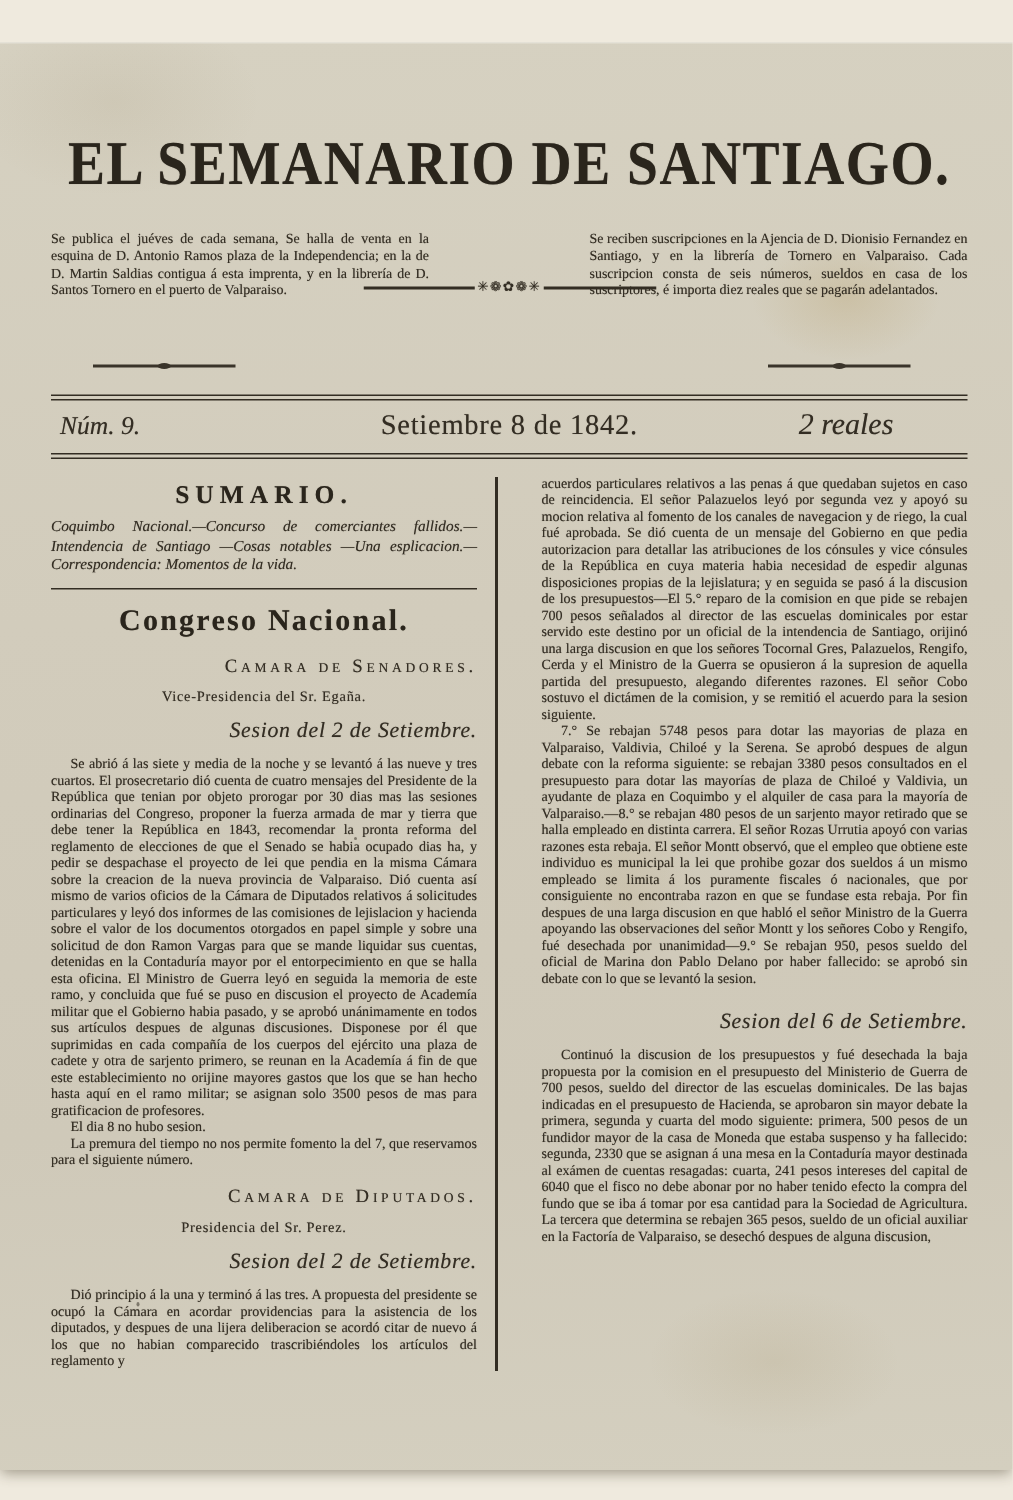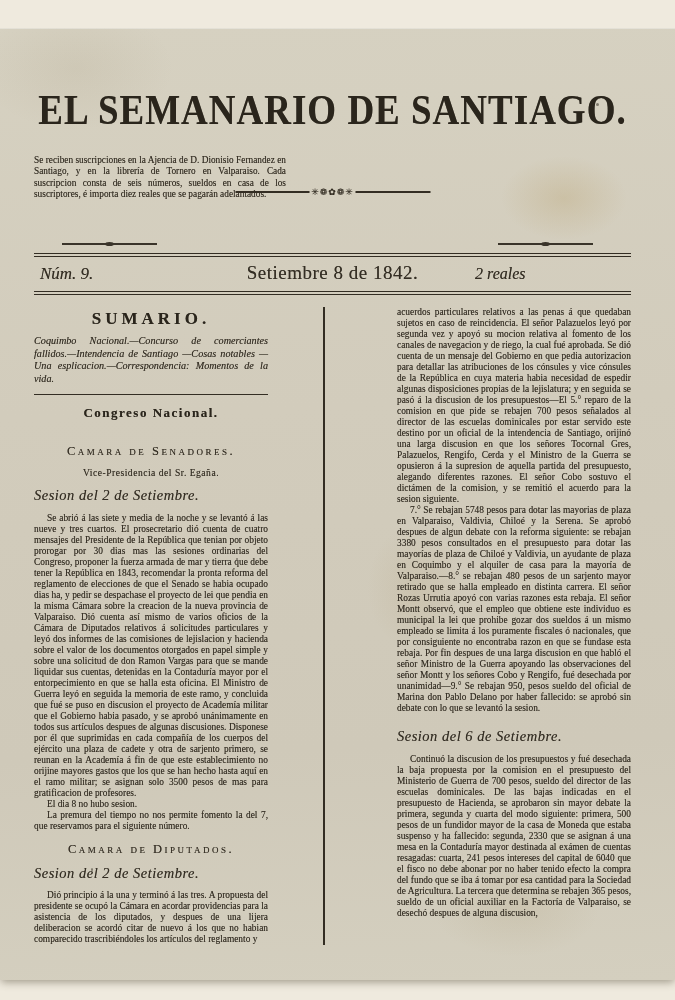--- a/index.html
+++ b/index.html
@@ -19,21 +19,21 @@
       radial-gradient(ellipse 70px 90px at 420px 560px, rgba(150,120,60,0.10), rgba(150,120,60,0) 70%),
       radial-gradient(ellipse 120px 70px at 520px 880px, rgba(140,115,60,0.10), rgba(140,115,60,0) 70%),
       radial-gradient(ellipse 140px 90px at 80px 40px, rgba(120,100,60,0.08), rgba(120,100,60,0) 70%),
       linear-gradient(178deg, #d6d1c1 0%, #d2ccbc 40%, #cfc9b9 75%, #d4cfbf 100%);
     box-shadow: 0 7px 9px -5px rgba(60,50,30,0.45), inset 0 1px 0 rgba(255,255,255,0.35);
     border-radius: 2px 2px 6px 3px;
   }
   .speck { position:absolute; background:#3a342a; border-radius:50%; opacity:.55; }
   .content {
     position: absolute;
-    left: 38px; right: 48px; top: 58px;
+    left: 38px; right: 34px; top: 58px;
     color: #332d23;
     text-shadow: 0 0 0.5px rgba(51,45,35,0.55);
   }
   
   .masthead {
     text-align: center;
     font-weight: 700;
     font-size: 37px;
     letter-spacing: 1px;
     transform: scaleY(1.12);
@@ -50,71 +50,72 @@
     display: flex; align-items: center; width: 195px;
   }
   .ornament-rule .line { flex: 1; height: 1.6px; background: #332d23; }
   .ornament-rule .glyphs { font-size: 9px; padding: 0 2px; letter-spacing: 1px; font-family: "DejaVu Sans", sans-serif; }
   .dash-row { display: flex; justify-content: space-between; padding: 4px 38px 0 28px; height: 18px; }
   .dash-orn { display: flex; align-items: center; width: 95px; }
   .dash-orn .line { flex: 1; height: 1.2px; background: #3a342a; }
   .dash-orn .diamond { width: 9px; height: 4px; background: #3a342a; border-radius: 50%; margin: 0 -2px; }
   
   .issue-bar {
-    margin-top: 2px;
+    margin-top: 12px;
     border-top: 4px double #332d23;
     border-bottom: 4px double #332d23;
     display: flex; align-items: baseline; justify-content: space-between;
     padding: 5px 6px 7px 6px;
     font-family: Liberation Serif, serif;
   }
   .issue-num { font-style: italic; font-size: 17px; width: 150px; }
   .issue-date { font-size: 19px; letter-spacing: 0.5px; text-align: center; flex: 1; }
-  .issue-price { font-style: italic; font-size: 16px; width: 150px; text-align: left; }
+  .issue-price { font-style: italic; font-size: 20px; width: 150px; text-align: center; }
   
-  .columns { display: flex; margin-top: 12px; position: relative; gap: 43px; }
+  .columns { display: flex; margin-top: 12px; position: relative; }
   .col { width: 287px; font-size: 9.4px; line-height: 1.17; text-align: justify; }
   .col-left { margin-right: 12px; }
   .col-right { margin-left: 29px; }
   .col-divider { width: 2px; background: #332d23; flex: none; }
   p.body-par { text-align: justify; }
   p.indent { text-indent: 13px; }
   .sumario-title {
     text-align: center; font-weight: 700; font-size: 17px;
     letter-spacing: 4px; margin: 2px 0 6px 0; color:#2a251c;
   }
   .sumario-text { font-style: italic; font-size: 10.2px; line-height: 1.25; }
   .rule { border: none; border-top: 1.5px solid #332d23; margin: 8px 0 10px 0; }
   .section-title {
-    text-align: center; font-weight: 700; font-size: 13px;
-    letter-spacing: 1.5px; margin: 4px 0 24px 0; color:#2a251c;
+    text-align: center; font-weight: 700; font-size: 20px;
+    letter-spacing: 1.5px; margin: 4px 0 10px 0; color:#2a251c;
   }
   .chamber {
-    text-align: center; font-size: 12.5px; letter-spacing: 2.5px;
+    text-align: right; font-size: 12.5px; letter-spacing: 2.5px;
     font-variant: small-caps; margin: 10px 0 8px 0;
   }
   .chamber-sub { text-align: center; font-size: 9.6px; margin-bottom: 9px; letter-spacing: 0.5px; }
   .session-title {
-    text-align: left; font-style: italic; font-size: 14.5px;
+    text-align: right; font-style: italic; font-size: 14.5px;
     margin: 6px 0 9px 0; letter-spacing: 0.5px;
   }
 </style>
 </head>
 <body>
 
 <div class="paper">
   <span class="speck" style="left:600px;top:75px;width:3px;height:3px;"></span>
   <span class="speck" style="left:240px;top:530px;width:2px;height:2px;"></span>
   <span class="speck" style="left:95px;top:840px;width:2px;height:3px;"></span>
 
   <div class="content">
 
     <div class="masthead">EL SEMANARIO DE SANTIAGO.</div>
 
     <div class="info-row">
+      <div class="info-block">Se publica el juéves de cada semana, Se halla de venta en la esquina de D. Antonio Ramos plaza de la Independencia; en la de D. Martin Saldias contigua á esta imprenta, y en la librería de D. Santos Tornero en el puerto de Valparaiso.</div>
       <div class="ornament-rule">
         <span class="line"></span>
         <span class="glyphs">✳❁✿❁✳</span>
         <span class="line"></span>
       </div>
       <div class="info-block">Se reciben suscripciones en la Ajencia de D. Dionisio Fernandez en Santiago, y en la librería de Tornero en Valparaiso. Cada suscripcion consta de seis números, sueldos en casa de los suscriptores, é importa diez reales que se pagarán adelantados.</div>
     </div>
 
     <div class="dash-row">
       <div class="dash-orn">
@@ -142,20 +143,21 @@
         <p class="sumario-text">Coquimbo Nacional.—Concurso de comerciantes fallidos.—Intendencia de Santiago —Cosas notables —Una esplicacion.—Correspondencia: Momentos de la vida.</p>
         <hr class="rule">
         <div class="section-title">Congreso Nacional.</div>
         <div class="chamber">Camara de Senadores.</div>
         <div class="chamber-sub">Vice-Presidencia del Sr. Egaña.</div>
         <div class="session-title">Sesion del 2 de Setiembre.</div>
         <p class="body-par indent">Se abrió á las siete y media de la noche y se levantó á las nueve y tres cuartos. El prosecretario dió cuenta de cuatro mensajes del Presidente de la República que tenian por objeto prorogar por 30 dias mas las sesiones ordinarias del Congreso, proponer la fuerza armada de mar y tierra que debe tener la República en 1843, recomendar la pronta reforma del reglamento de elecciones de que el Senado se habia ocupado dias ha, y pedir se despachase el proyecto de lei que pendia en la misma Cámara sobre la creacion de la nueva provincia de Valparaiso. Dió cuenta así mismo de varios oficios de la Cámara de Diputados relativos á solicitudes particulares y leyó dos informes de las comisiones de lejislacion y hacienda sobre el valor de los documentos otorgados en papel simple y sobre una solicitud de don Ramon Vargas para que se mande liquidar sus cuentas, detenidas en la Contaduría mayor por el entorpecimiento en que se halla esta oficina. El Ministro de Guerra leyó en seguida la memoria de este ramo, y concluida que fué se puso en discusion el proyecto de Academía militar que el Gobierno habia pasado, y se aprobó unánimamente en todos sus artículos despues de algunas discusiones. Disponese por él que suprimidas en cada compañía de los cuerpos del ejército una plaza de cadete y otra de sarjento primero, se reunan en la Academía á fin de que este establecimiento no orijine mayores gastos que los que se han hecho hasta aquí en el ramo militar; se asignan solo 3500 pesos de mas para gratificacion de profesores.</p>
         <p class="body-par indent">El dia 8 no hubo sesion.</p>
         <p class="body-par indent">La premura del tiempo no nos permite fomento la del 7, que reservamos para el siguiente número.</p>
         <div class="chamber">Camara de Diputados.</div>
+        <div class="chamber-sub">Presidencia del Sr. Perez.</div>
         <div class="session-title">Sesion del 2 de Setiembre.</div>
         <p class="body-par indent">Dió principio á la una y terminó á las tres. A propuesta del presidente se ocupó la Cámara en acordar providencias para la asistencia de los diputados, y despues de una lijera deliberacion se acordó citar de nuevo á los que no habian comparecido trascribiéndoles los artículos del reglamento y</p>
       </div>
 
       <div class="col-divider"></div>
 
       <div class="col col-right">
         <p class="body-par">acuerdos particulares relativos a las penas á que quedaban sujetos en caso de reincidencia. El señor Palazuelos leyó por segunda vez y apoyó su mocion relativa al fomento de los canales de navegacion y de riego, la cual fué aprobada. Se dió cuenta de un mensaje del Gobierno en que pedia autorizacion para detallar las atribuciones de los cónsules y vice cónsules de la República en cuya materia habia necesidad de espedir algunas disposiciones propias de la lejislatura; y en seguida se pasó á la discusion de los presupuestos—El 5.° reparo de la comision en que pide se rebajen 700 pesos señalados al director de las escuelas dominicales por estar servido este destino por un oficial de la intendencia de Santiago, orijinó una larga discusion en que los señores Tocornal Gres, Palazuelos, Rengifo, Cerda y el Ministro de la Guerra se opusieron á la supresion de aquella partida del presupuesto, alegando diferentes razones. El señor Cobo sostuvo el dictámen de la comision, y se remitió el acuerdo para la sesion siguiente.</p>
         <p class="body-par indent">7.° Se rebajan 5748 pesos para dotar las mayorias de plaza en Valparaiso, Valdivia, Chiloé y la Serena. Se aprobó despues de algun debate con la reforma siguiente: se rebajan 3380 pesos consultados en el presupuesto para dotar las mayorías de plaza de Chiloé y Valdivia, un ayudante de plaza en Coquimbo y el alquiler de casa para la mayoría de Valparaiso.—8.° se rebajan 480 pesos de un sarjento mayor retirado que se halla empleado en distinta carrera. El señor Rozas Urrutia apoyó con varias razones esta rebaja. El señor Montt observó, que el empleo que obtiene este individuo es municipal la lei que prohibe gozar dos sueldos á un mismo empleado se limita á los puramente fiscales ó nacionales, que por consiguiente no encontraba razon en que se fundase esta rebaja. Por fin despues de una larga discusion en que habló el señor Ministro de la Guerra apoyando las observaciones del señor Montt y los señores Cobo y Rengifo, fué desechada por unanimidad—9.° Se rebajan 950, pesos sueldo del oficial de Marina don Pablo Delano por haber fallecido: se aprobó sin debate con lo que se levantó la sesion.</p>
         <div class="session-title" style="margin-top:14px;">Sesion del  6 de Setiembre.</div>

